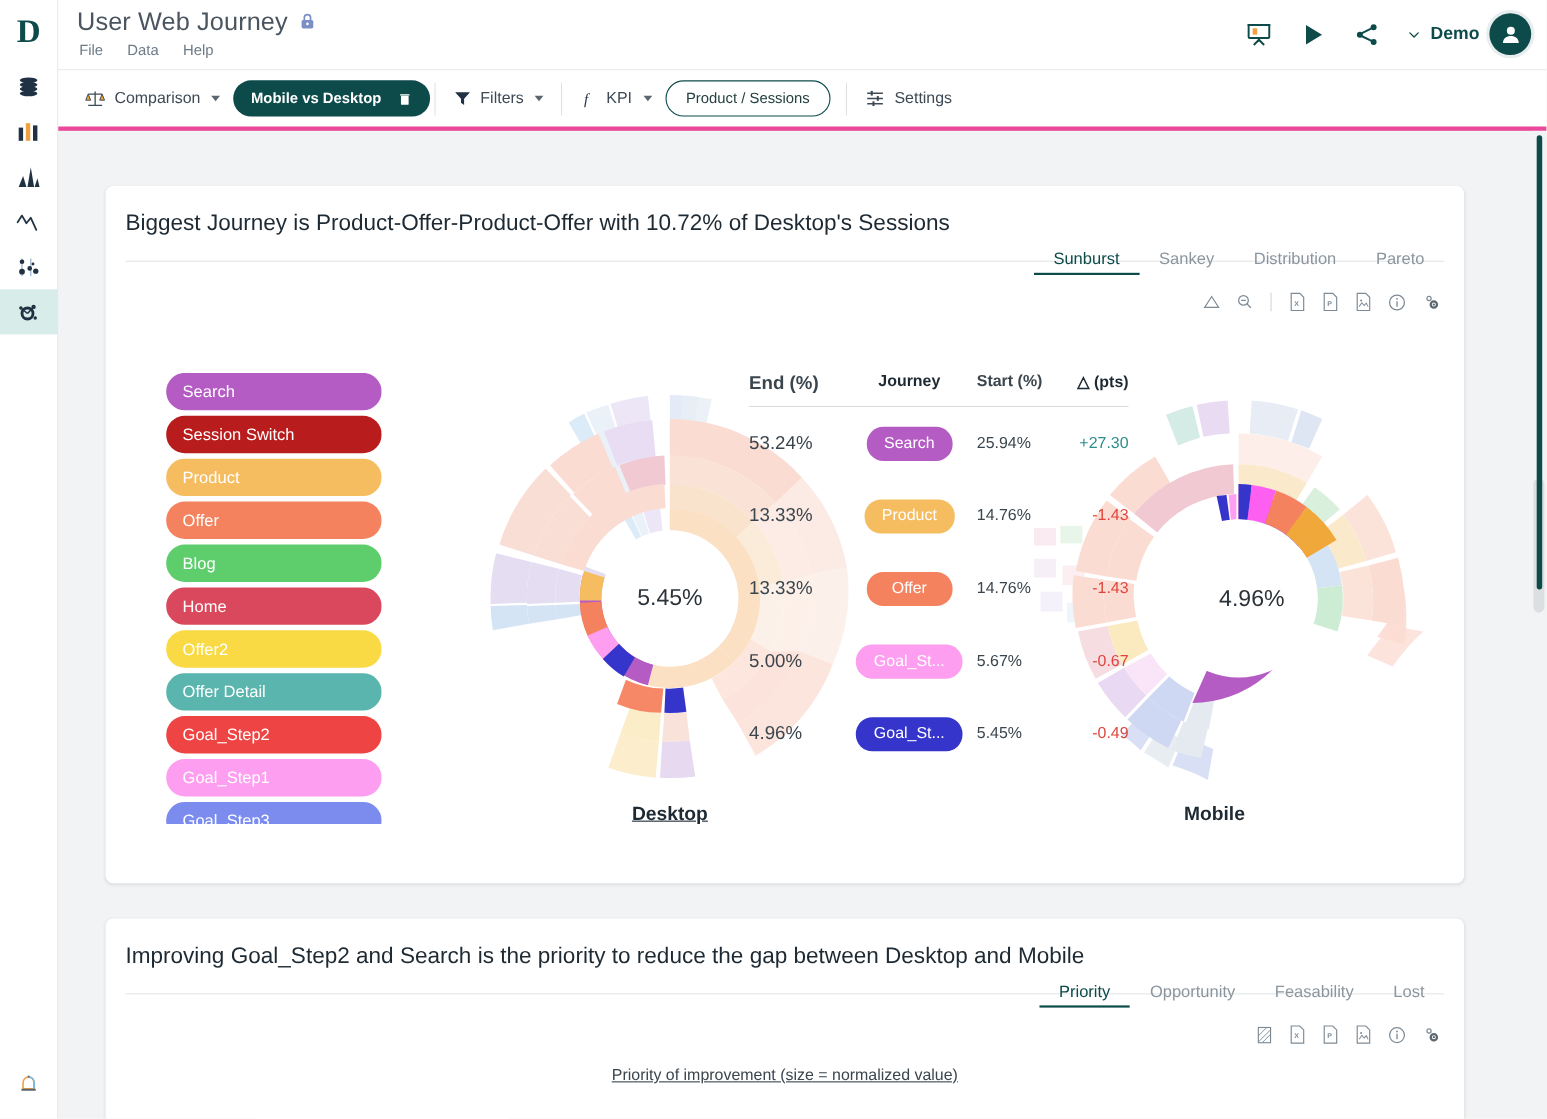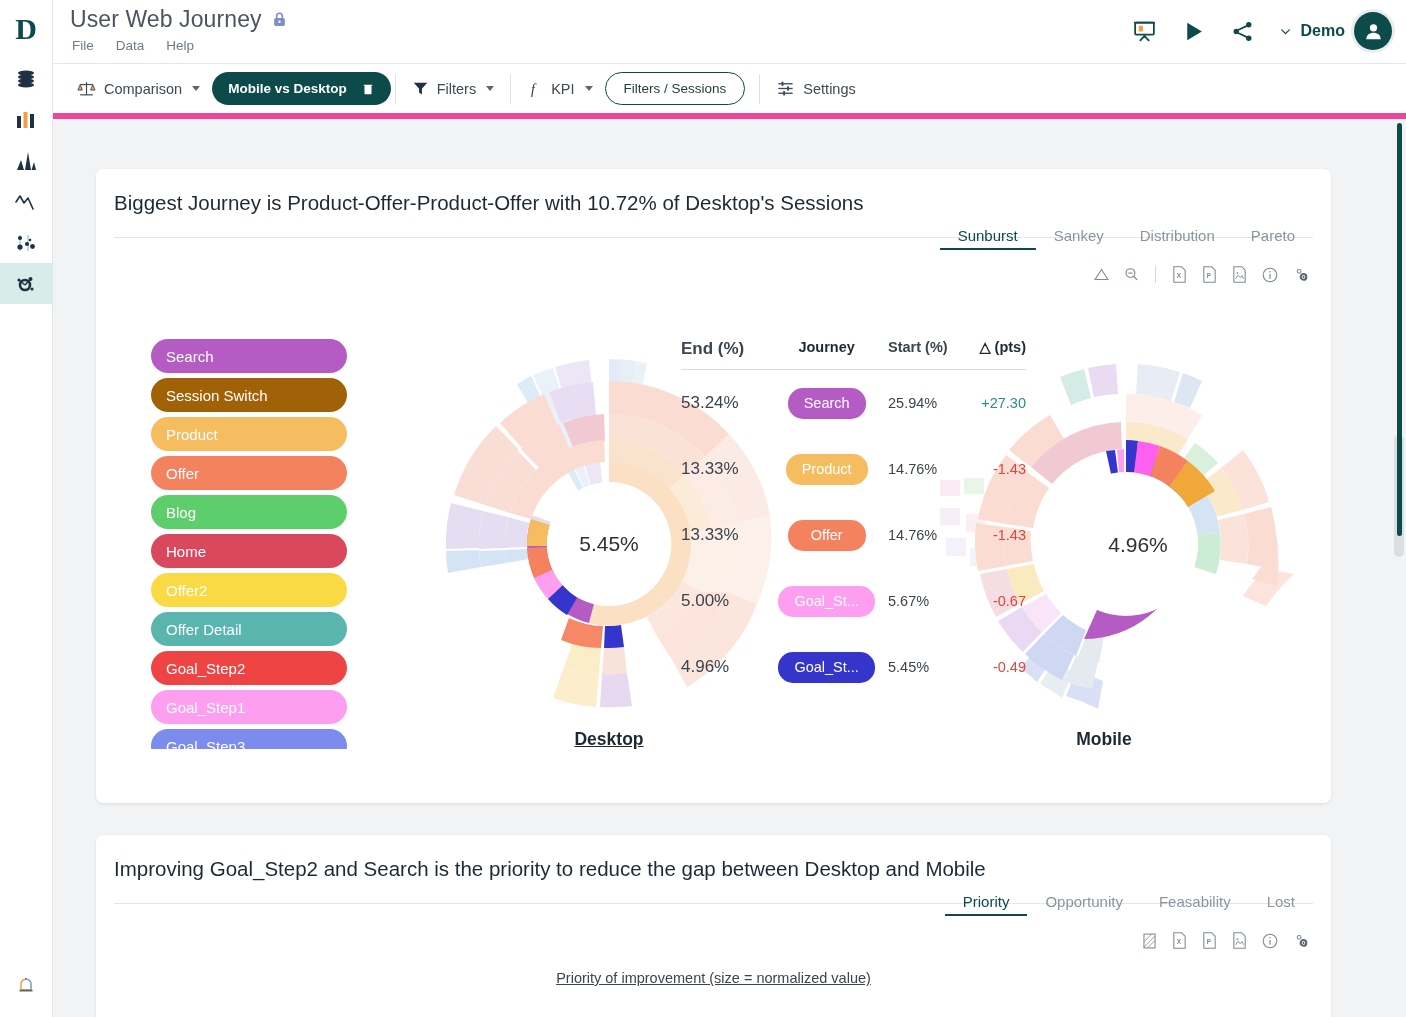--- a/index.html
+++ b/index.html
@@ -49,21 +49,21 @@
     width: 38px; height: 38px; border-radius: 50%; background: #0d4a4a;
     display: flex; align-items: center; justify-content: center;
     box-shadow: 0 0 0 3px #e8edee;
   }
   .header-rule { position: absolute; left: 53px; top: 63px; width: 1353px; height: 1px; background: #e4e6e8; }
 
   
   .toolbar {
     position: absolute; left: 53px; top: 64px; width: 1353px; height: 55px;
     background: #fff; display: flex; align-items: center; padding-left: 12px; gap: 0;
-    border-bottom: 6px solid #ec4899;
+    border-bottom: 4px solid #ec4899;
   }
   .tb-group { display: flex; align-items: center; gap: 8px; padding: 0 12px; }
   .tb-label { font-size: 14.5px; color: #3e4a55; }
   .caret { width: 0; height: 0; border-left: 4.5px solid transparent; border-right: 4.5px solid transparent; border-top: 5.5px solid #5b6770; margin-left: 2px; }
   .pill-dark {
     background: #0d4a4a; color: #fff; border-radius: 20px; padding: 9px 16px;
     font-size: 13.5px; font-weight: 700; display: flex; align-items: center; gap: 14px; cursor: pointer;
   }
   .pill-outline {
     border: 1.4px solid #0d4a4a; color: #23403f; border-radius: 20px; padding: 8px 18px;
@@ -317,21 +317,21 @@
     <div class="tb-div"></div>
 
     <div class="tb-group">
       <svg width="16" height="20" viewBox="0 0 24 24">
         <text x="6" y="19" font-family="Liberation Serif, serif" font-size="21" font-style="italic" fill="#1f3142">f</text>
       </svg>
       <span class="tb-label">KPI</span>
       <span class="caret"></span>
     </div>
 
-    <div class="pill-outline">Filters / Sessions</div>
+    <div class="pill-outline">Product / Sessions</div>
 
     <div class="tb-div" style="margin-left:14px"></div>
 
     <div class="tb-group">
       <svg width="19" height="19" viewBox="0 0 24 24">
         <line x1="3" y1="6" x2="21" y2="6" stroke="#3e4a55" stroke-width="1.7"></line>
         <line x1="3" y1="12" x2="21" y2="12" stroke="#3e4a55" stroke-width="1.7"></line>
         <line x1="3" y1="18" x2="21" y2="18" stroke="#3e4a55" stroke-width="1.7"></line>
         <rect x="7" y="3.3" width="2.4" height="5.4" fill="#3e4a55"></rect>
         <rect x="14" y="9.3" width="2.4" height="5.4" fill="#3e4a55"></rect>
@@ -398,21 +398,21 @@
           <svg width="19" height="19" viewBox="0 0 24 24">
             <circle cx="9" cy="8" r="2.4" fill="none" stroke="#7d8a95" stroke-width="1.4"></circle>
             <circle cx="14.5" cy="15" r="3.6" fill="none" stroke="#5b6770" stroke-width="2.6"></circle>
             <circle cx="14.5" cy="15" r="1.3" fill="#5b6770"></circle>
           </svg>
         </span>
       </div>
 
       <div class="legend">
         <div class="chip" style="background:#b45bc4">Search</div>
-        <div class="chip" style="background:#a16207">Session Switch</div>
+        <div class="chip" style="background:#b91c1c">Session Switch</div>
         <div class="chip" style="background:#f5bd60">Product</div>
         <div class="chip" style="background:#f5825f">Offer</div>
         <div class="chip" style="background:#5ece6d">Blog</div>
         <div class="chip" style="background:#d9485d">Home</div>
         <div class="chip" style="background:#fada44">Offer2</div>
         <div class="chip" style="background:#59b5ad">Offer Detail</div>
         <div class="chip" style="background:#ef4444">Goal_Step2</div>
         <div class="chip" style="background:#fd9ef0">Goal_Step1</div>
         <div class="chip" style="background:#7b8bee">Goal_Step3</div>
       </div>

